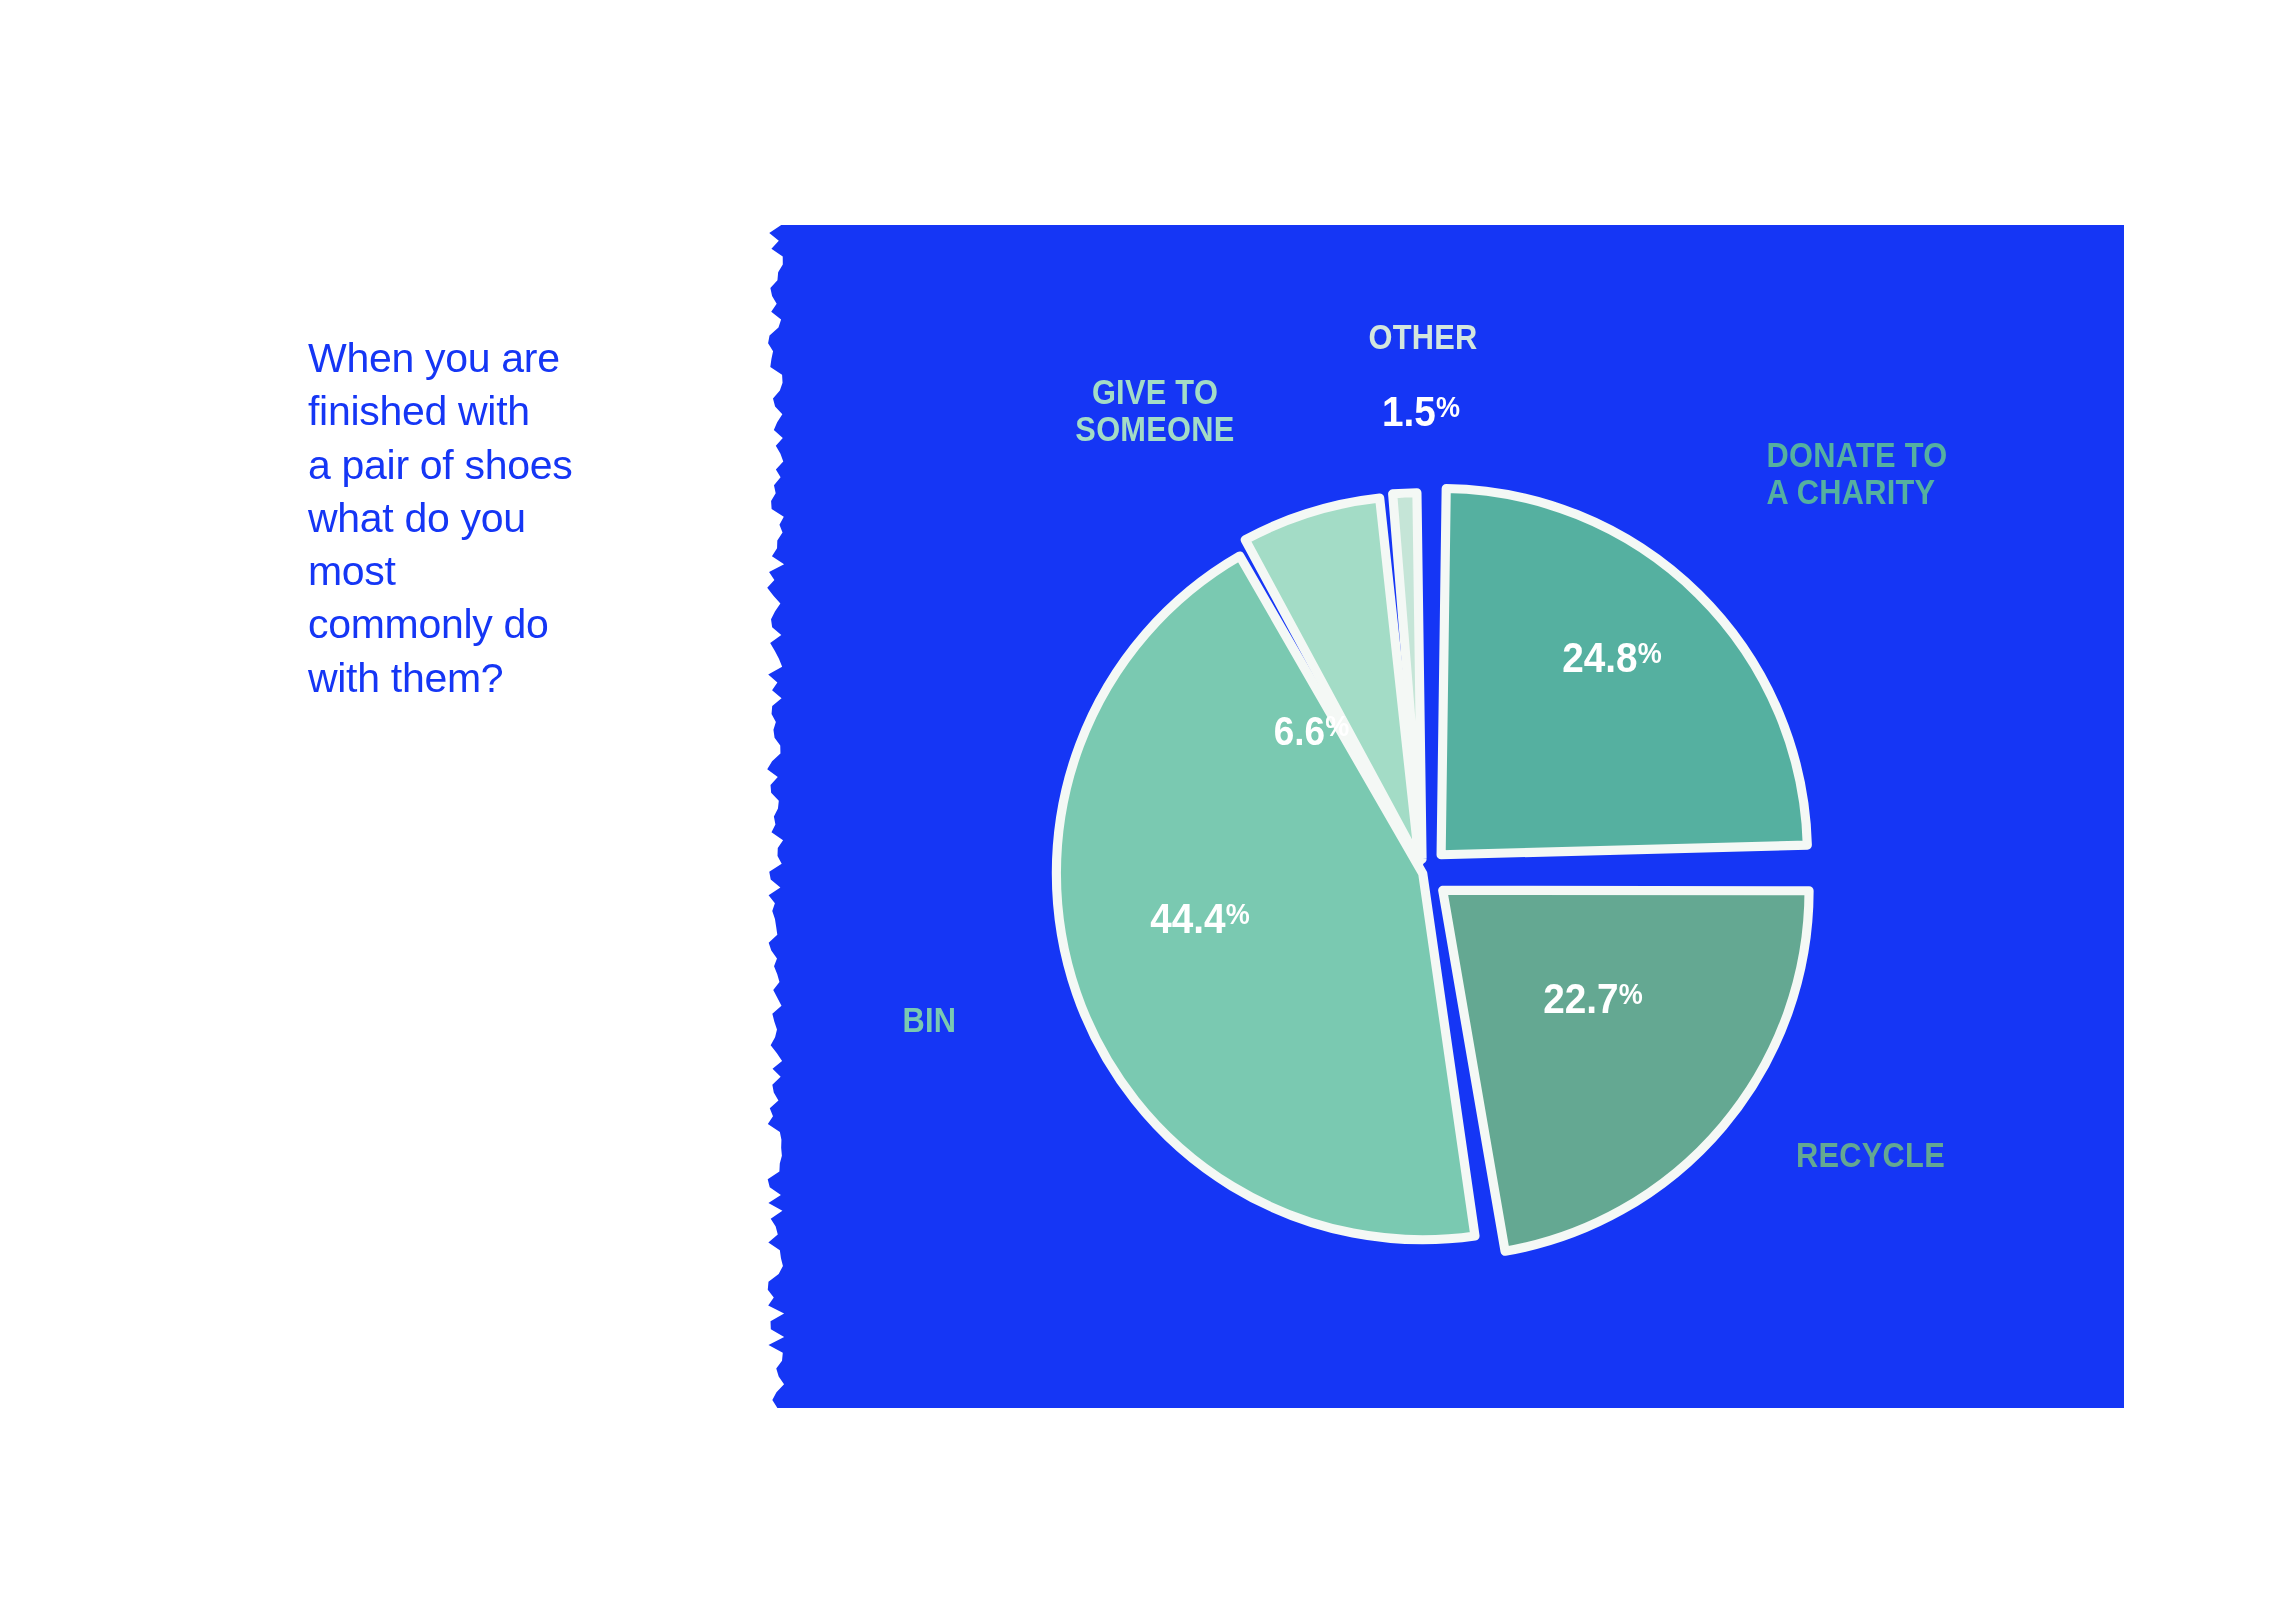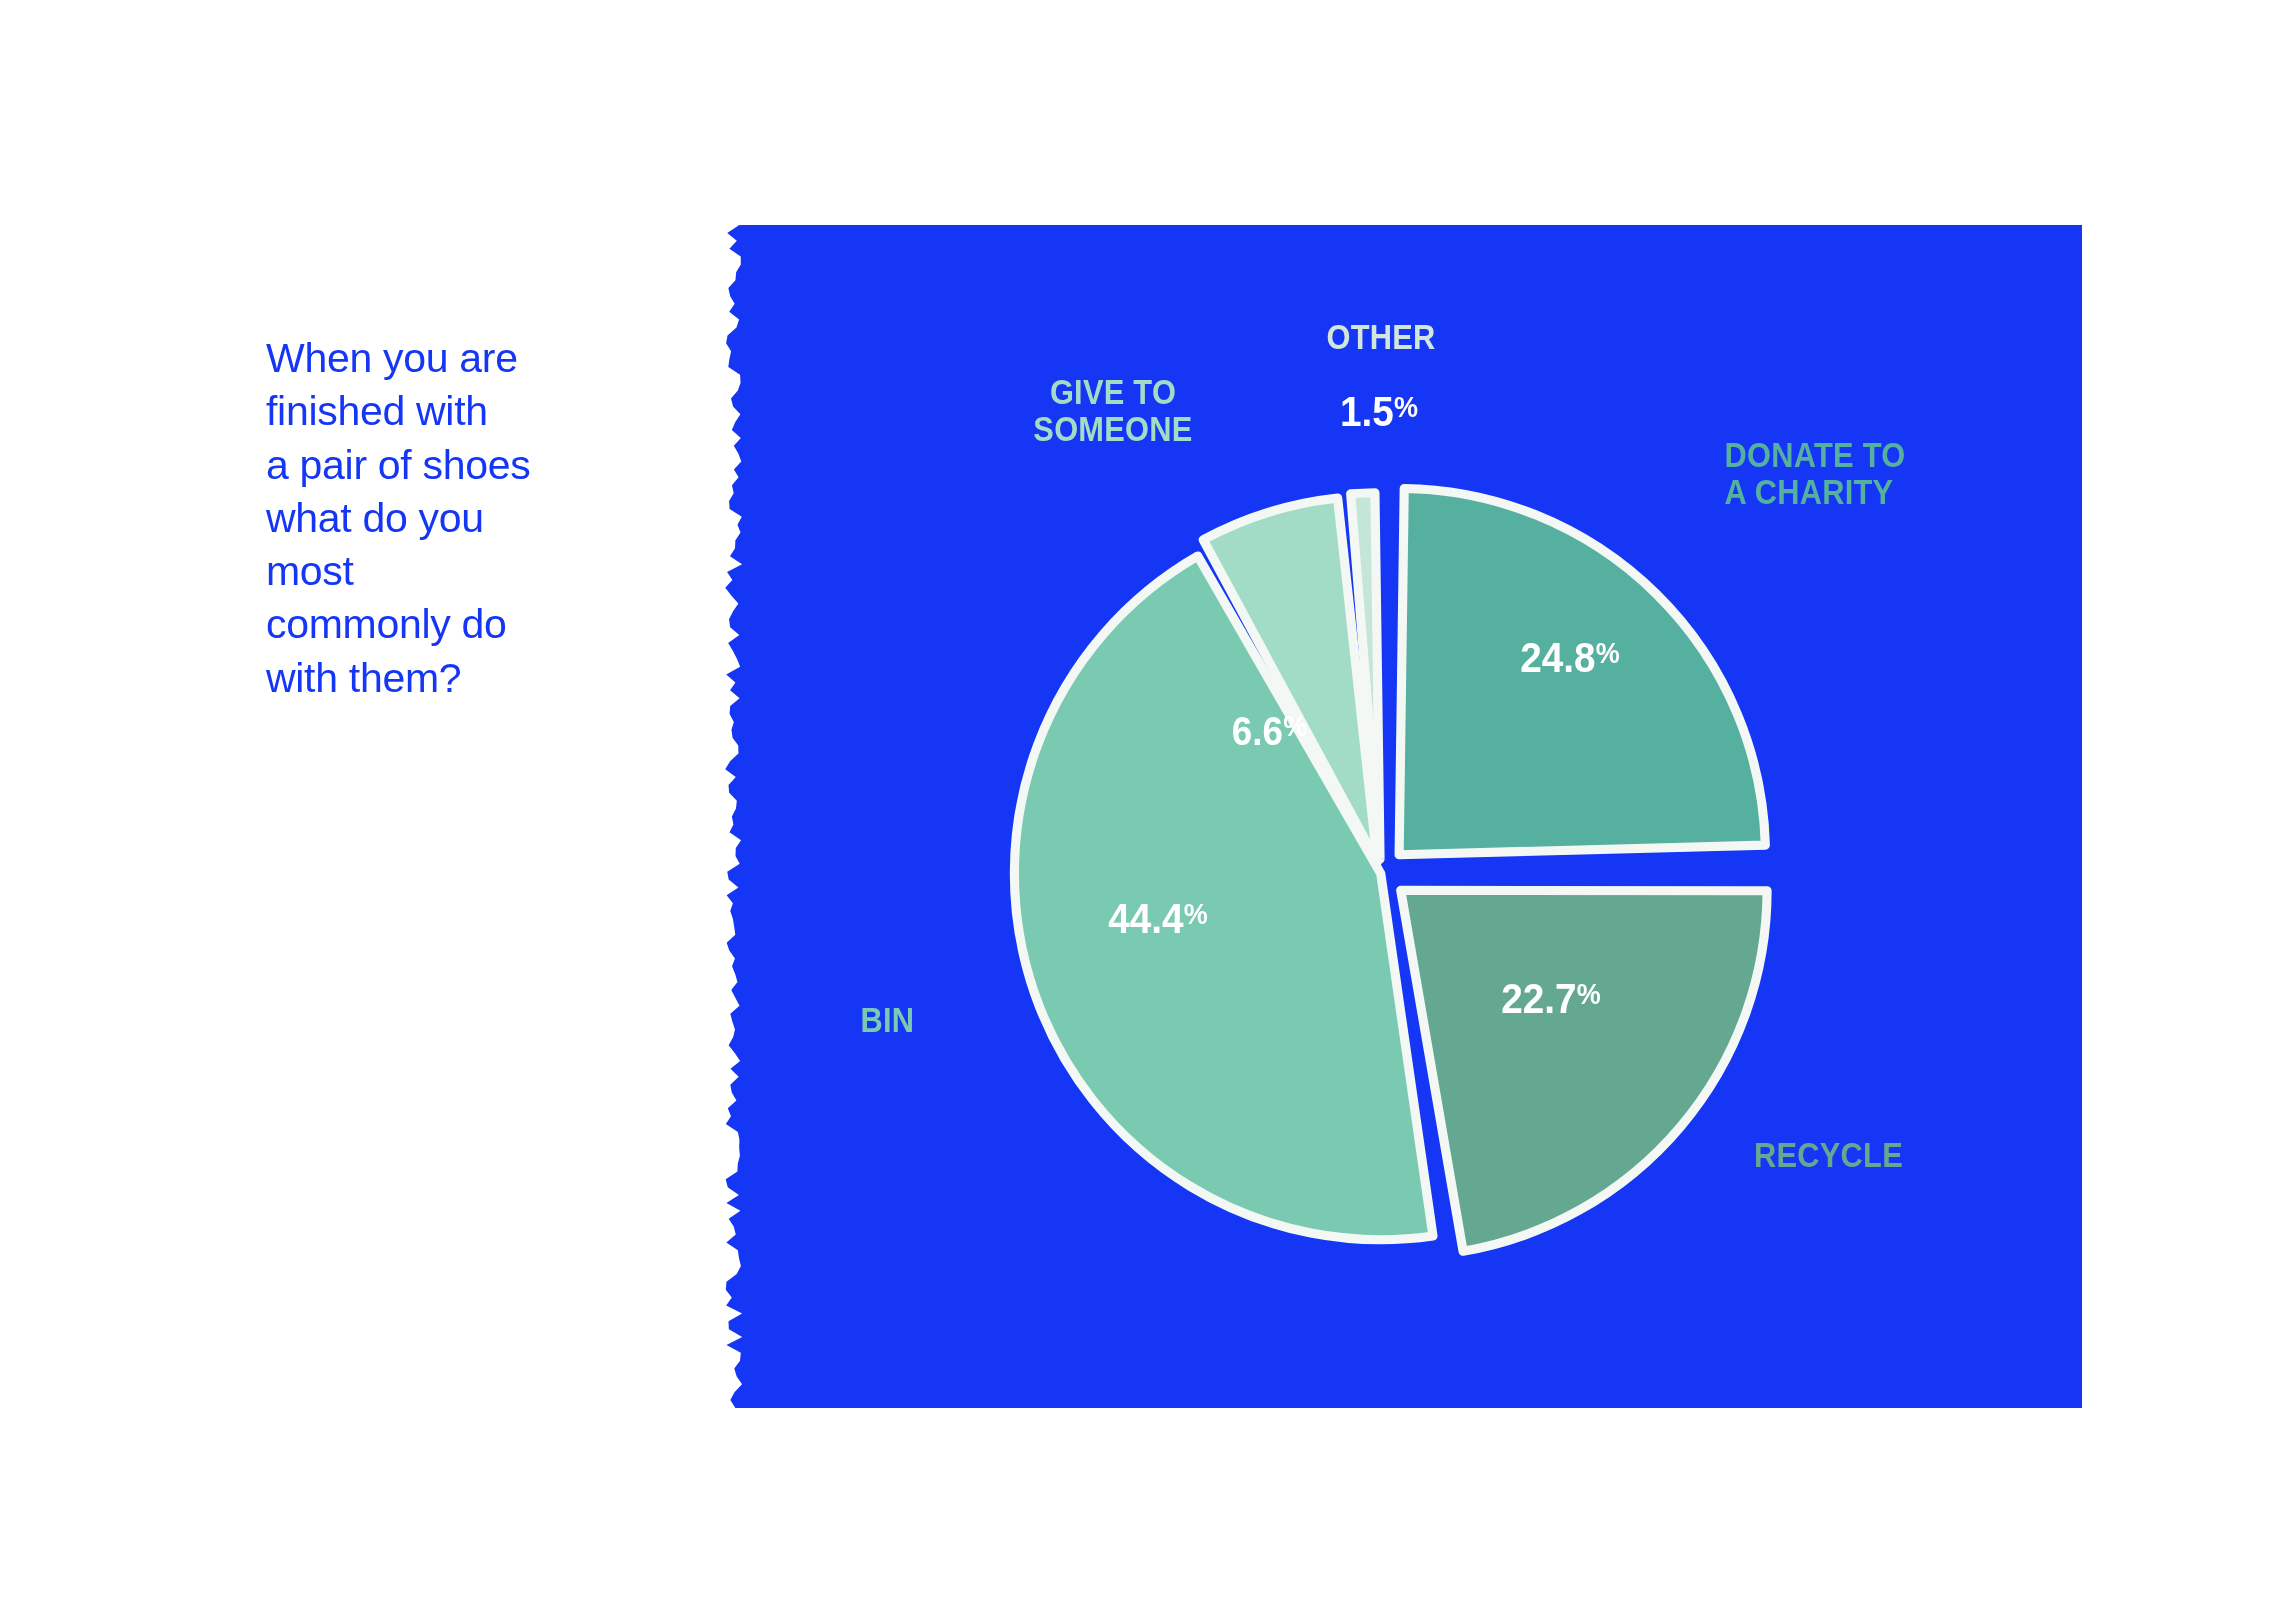--- a/index.html
+++ b/index.html
@@ -2,21 +2,21 @@
 <html style="font-size:10.5px"><head>
 <meta charset="utf-8">
 <style>
   html,body{margin:0;padding:0;}
   body{
     width:2295px;height:1623px;
     background:#ffffff;
     font-family:"Liberation Sans", sans-serif;
     overflow:hidden;position:relative;
   }
-  #stage{position:absolute;inset:0;}
+  #stage{position:absolute;inset:0;margin-left:42px;}
 
   
   #question{
     position:absolute;
     left:266px; top:332px;
     width:419px;
     color:#1536F5;
     font-family:"Liberation Sans", sans-serif;
     font-size:41px;
     font-weight:400;

